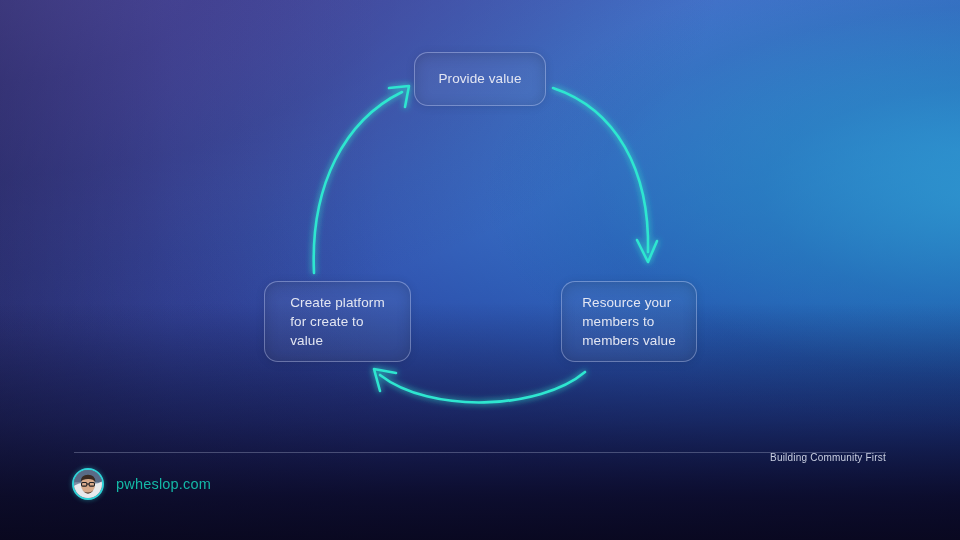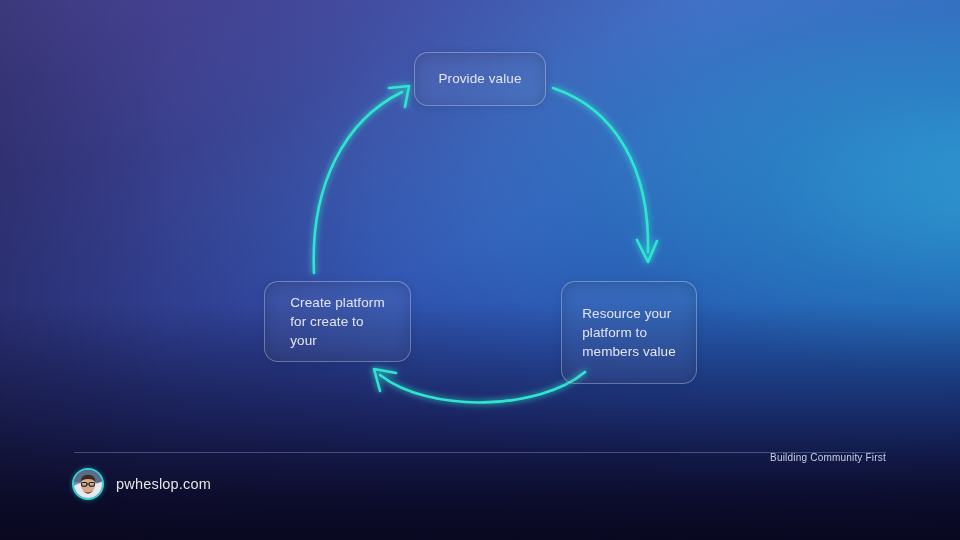--- a/index.html
+++ b/index.html
@@ -58,21 +58,21 @@
     color:#e3e6f2;
     font-size:13.5px;
     line-height:1.42;
     letter-spacing:0.1px;
     padding:6px 10px;
     box-shadow:0 2px 14px rgba(0,0,0,0.16) inset, 0 1px 10px rgba(0,0,0,0.10);
   }
   .node span { display:block; }
 
   #node-provide  { left:414px; top:52px;  width:132px; height:54px; }
-  #node-resource { left:561px; top:281px; width:136px; height:103px; }
+  #node-resource { left:561px; top:281px; width:136px; height:81px; }
   #node-create   { left:264px; top:281px; width:147px; height:81px; }
 
   
   .divider {
     position:absolute; left:74px; top:452px; width:812px; height:1px;
     background:rgba(196,202,230,0.30);
   }
   .footer-left {
     position:absolute; left:72px; top:468px;
     display:flex; align-items:center; gap:12px;
@@ -80,21 +80,21 @@
   .avatar {
     width:32px; height:32px; border-radius:50%;
     border:2px solid #2fd4d8;
     overflow:hidden; position:relative;
     background:#2a3550;
     flex:0 0 auto;
     box-shadow:0 0 5px rgba(47,212,216,0.45);
   }
   .avatar svg { display:block; width:100%; height:100%; }
   .site-url {
-    color:#e5e5e5; font-size:14.5px; letter-spacing:0.2px;
+    color:#14b8a6; font-size:14.5px; letter-spacing:0.2px;
   }
   .footer-right {
     position:absolute; right:74px; top:452px;
     color:#c8cee0; font-size:10px; letter-spacing:0.2px;
   }
 </style>
 </head>
 <body>
 
 <div id="slide">
@@ -139,30 +139,30 @@
 
     <div class="node" id="node-provide">
       <div>
         <span>Provide value</span>
       </div>
     </div>
 
     <div class="node" id="node-resource">
       <div>
         <span>Resource your</span>
-        <span>platform to</span>
+        <span>members to</span>
         <span>members value</span>
       </div>
     </div>
 
     <div class="node" id="node-create">
       <div>
         <span>Create platform</span>
         <span>for create to</span>
-        <span>your</span>
+        <span>value</span>
       </div>
     </div>
   </div>
 
   <div class="divider"></div>
 
   <div class="footer-left">
     <div class="avatar">
       <svg viewBox="0 0 32 32">
         <rect x="0" y="0" width="32" height="32" fill="#7f8fa6"></rect>

